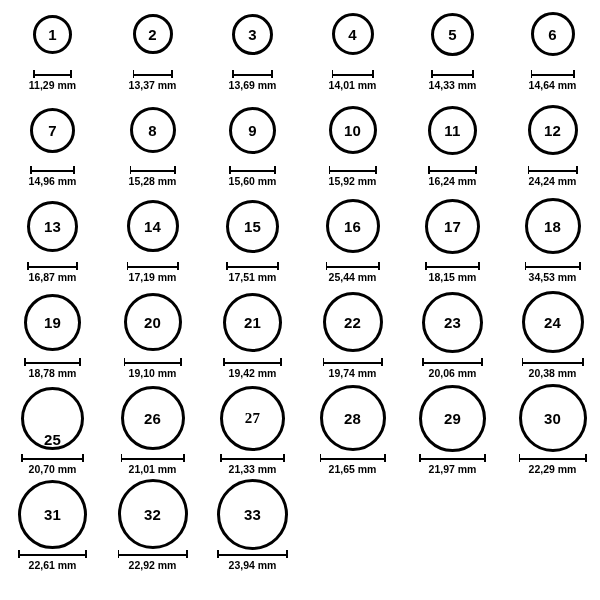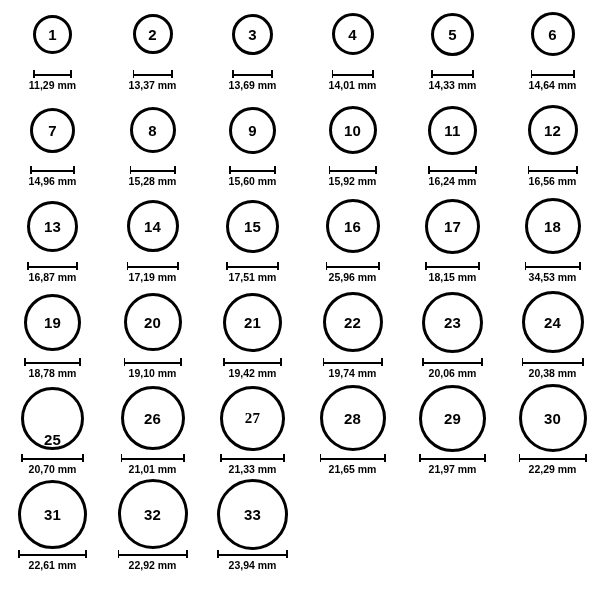--- a/index.html
+++ b/index.html
@@ -267,21 +267,21 @@
           <div class="ring" style="width: 44px; height: 44px;">
             <span class="ring-label">12</span>
           </div>
         </div>
         <div class="dim">
           <div class="caliper" style="width: 50px;">
             <span class="bar"></span>
             <span class="tick left"></span>
             <span class="tick right"></span>
           </div>
-          <div class="mm">16,56 mm</div>
+          <div class="mm">24,24 mm</div>
         </div>
       </div>
     </div>
     <div class="row">
       <div class="cell">
         <div class="ring-wrap">
           <div class="ring" style="width: 45px; height: 45px;">
             <span class="ring-label">13</span>
           </div>
         </div>
@@ -329,21 +329,21 @@
           <div class="ring" style="width: 48px; height: 48px;">
             <span class="ring-label">16</span>
           </div>
         </div>
         <div class="dim">
           <div class="caliper" style="width: 54px;">
             <span class="bar"></span>
             <span class="tick left"></span>
             <span class="tick right"></span>
           </div>
-          <div class="mm">25,96 mm</div>
+          <div class="mm">25,44 mm</div>
         </div>
       </div>
       <div class="cell">
         <div class="ring-wrap">
           <div class="ring" style="width: 49px; height: 49px;">
             <span class="ring-label">17</span>
           </div>
         </div>
         <div class="dim">
           <div class="caliper" style="width: 55px;">

